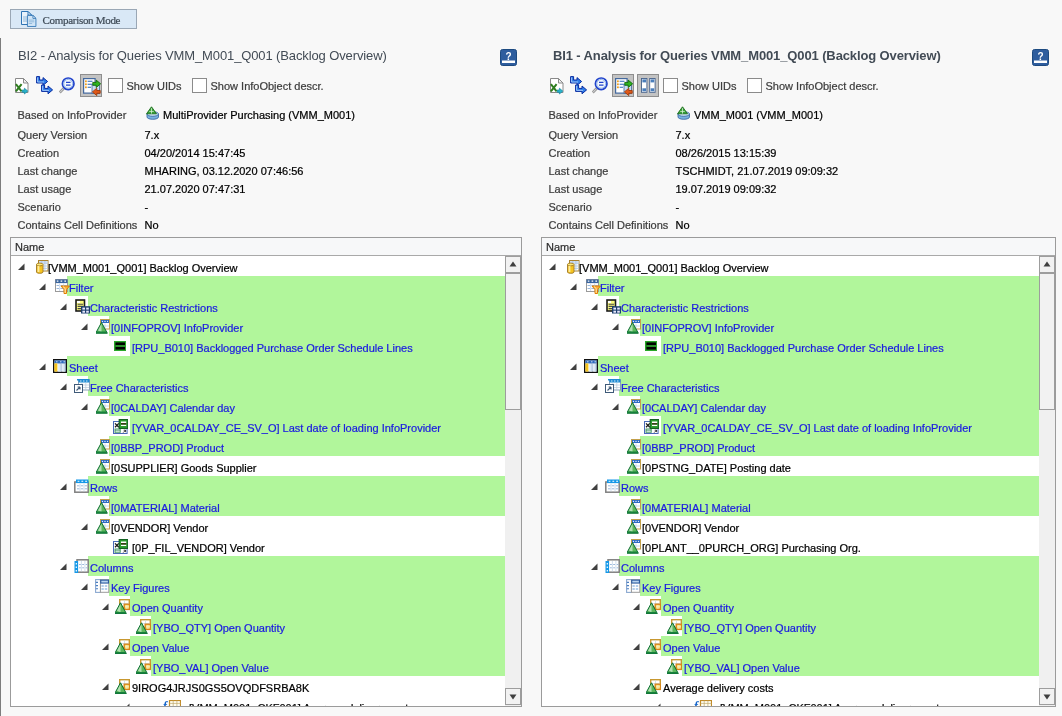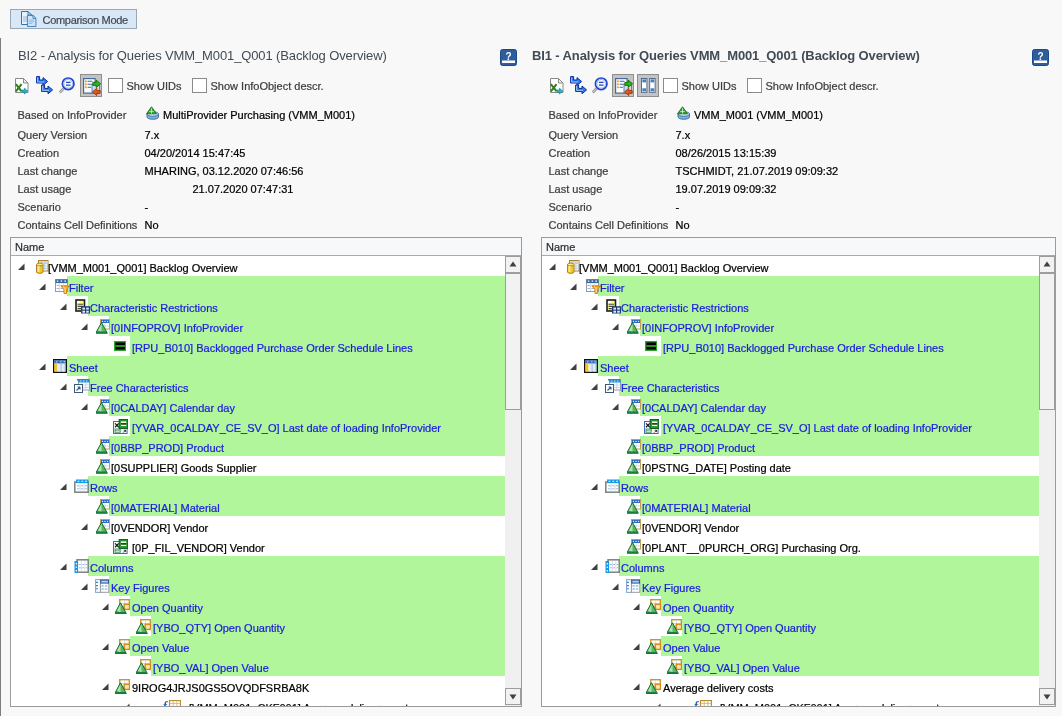--- a/index.html
+++ b/index.html
@@ -9,21 +9,21 @@
           <path d="M7 0.5 V4 H10.5 Z" fill="#ffffff" stroke="#2e74b5"></path>
           <path d="M2 6 H8.5 M2 8 H8.5 M2 10 H6" stroke="#7aa8d0" stroke-width="0.8"></path>
         </g>
         <g transform="translate(6,4) scale(0.85)">
           <path d="M0.5 0.5 H7 L10.5 4 V13.5 H0.5 Z" fill="#cfe4f6" stroke="#2e74b5"></path>
           <path d="M7 0.5 V4 H10.5 Z" fill="#ffffff" stroke="#2e74b5"></path>
           <path d="M2 6 H8.5 M2 8 H8.5 M2 10 H6" stroke="#7aa8d0" stroke-width="0.8"></path>
         </g>
       </svg>
     </div>
-    <span style="position:absolute;left:31.5px;top:3.5px;font-size:11px;letter-spacing:-0.3px;color:#3f4b57;white-space:nowrap;">Comparison Mode</span>
+    <span style="position:absolute;left:31.5px;top:3.5px;font-size:11px;letter-spacing:-0.3px;color:#3f4b57;white-space:nowrap;font-family:Liberation Serif, serif;">Comparison Mode</span>
   </div>
 <div style="position:absolute;left:18px;top:49px;font-size:13px;font-weight:normal;letter-spacing:-0.12px;color:#424b55;white-space:nowrap;line-height:14px;">BI2 - Analysis for Queries VMM_M001_Q001 (Backlog Overview)</div>
 <div style="position:absolute;left:500px;top:49px;">
     <svg width="17" height="17" viewBox="0 0 17 17" style="position:absolute;">
       <rect x="0.5" y="0.5" width="16" height="16" rx="2" fill="#2e5d9e" stroke="#1d4a80"></rect>
       <rect x="2" y="11.5" width="13" height="2.6" fill="#ffffff"></rect>
       <rect x="2" y="14.1" width="13" height="1.4" fill="#2e5d9e"></rect>
       <text x="8.5" y="10.5" text-anchor="middle" font-family="Liberation Sans,sans-serif" font-weight="bold" font-size="10" fill="#ffffff">?</text>
     </svg>
   </div>
@@ -88,24 +88,24 @@
       <path d="M2 8 h11.5 v3 a5.75 2.3 0 0 1 -11.5 0 Z" fill="#7ab2e0" stroke="#2e5e9e" stroke-width="0.8"></path>
       <ellipse cx="7.75" cy="8" rx="5.75" ry="2.3" fill="#cfe4f6" stroke="#2e5e9e" stroke-width="0.8"></ellipse>
       <path d="M6.5 0.8 L11.5 7.8 H1.5 Z" fill="#35a035" stroke="#1d6f1d" stroke-width="0.9"></path>
       <path d="M6.5 2.2 L6.5 7.6 M4.2 5.4 H8.8" stroke="#d8f0d8" stroke-width="0.8"></path>
     </svg>
   </div>
 <span style="position:absolute;left:163.0px;top:109px;font-size:11px;color:#000;white-space:nowrap;">MultiProvider Purchasing (VMM_M001)</span>
 <span style="position:absolute;left:144.5px;top:128.5px;font-size:11px;color:#000;white-space:nowrap;">7.x</span>
 <span style="position:absolute;left:144.5px;top:147px;font-size:11px;color:#000;white-space:nowrap;">04/20/2014 15:47:45</span>
 <span style="position:absolute;left:144.5px;top:165px;font-size:11px;color:#000;white-space:nowrap;">MHARING, 03.12.2020 07:46:56</span>
-<span style="position:absolute;left:144.5px;top:183px;font-size:11px;color:#000;white-space:nowrap;margin-left:48px;">21.07.2020 07:47:31</span>
+<span style="position:absolute;left:144.5px;top:183px;font-size:11px;color:#000;white-space:nowrap;">21.07.2020 07:47:31</span>
 <span style="position:absolute;left:144.5px;top:201px;font-size:11px;color:#000;white-space:nowrap;">-</span>
 <span style="position:absolute;left:144.5px;top:219px;font-size:11px;color:#000;white-space:nowrap;">No</span>
-<div style="position:absolute;left:532px;top:49px;font-size:13px;font-weight:bold;letter-spacing:-0.12px;color:#424b55;white-space:nowrap;line-height:14px;">BI1 - Analysis for Queries VMM_M001_Q001 (Backlog Overview)</div>
+<div style="position:absolute;left:553px;top:49px;font-size:13px;font-weight:bold;letter-spacing:-0.12px;color:#424b55;white-space:nowrap;line-height:14px;">BI1 - Analysis for Queries VMM_M001_Q001 (Backlog Overview)</div>
 <div style="position:absolute;left:1032px;top:49px;">
     <svg width="17" height="17" viewBox="0 0 17 17" style="position:absolute;">
       <rect x="0.5" y="0.5" width="16" height="16" rx="2" fill="#2e5d9e" stroke="#1d4a80"></rect>
       <rect x="2" y="11.5" width="13" height="2.6" fill="#ffffff"></rect>
       <rect x="2" y="14.1" width="13" height="1.4" fill="#2e5d9e"></rect>
       <text x="8.5" y="10.5" text-anchor="middle" font-family="Liberation Sans,sans-serif" font-weight="bold" font-size="10" fill="#ffffff">?</text>
     </svg>
   </div>
 <div style="position:absolute;left:549px;top:78px;">
     <svg width="16" height="17" viewBox="0 0 16 17" style="position:absolute;">

